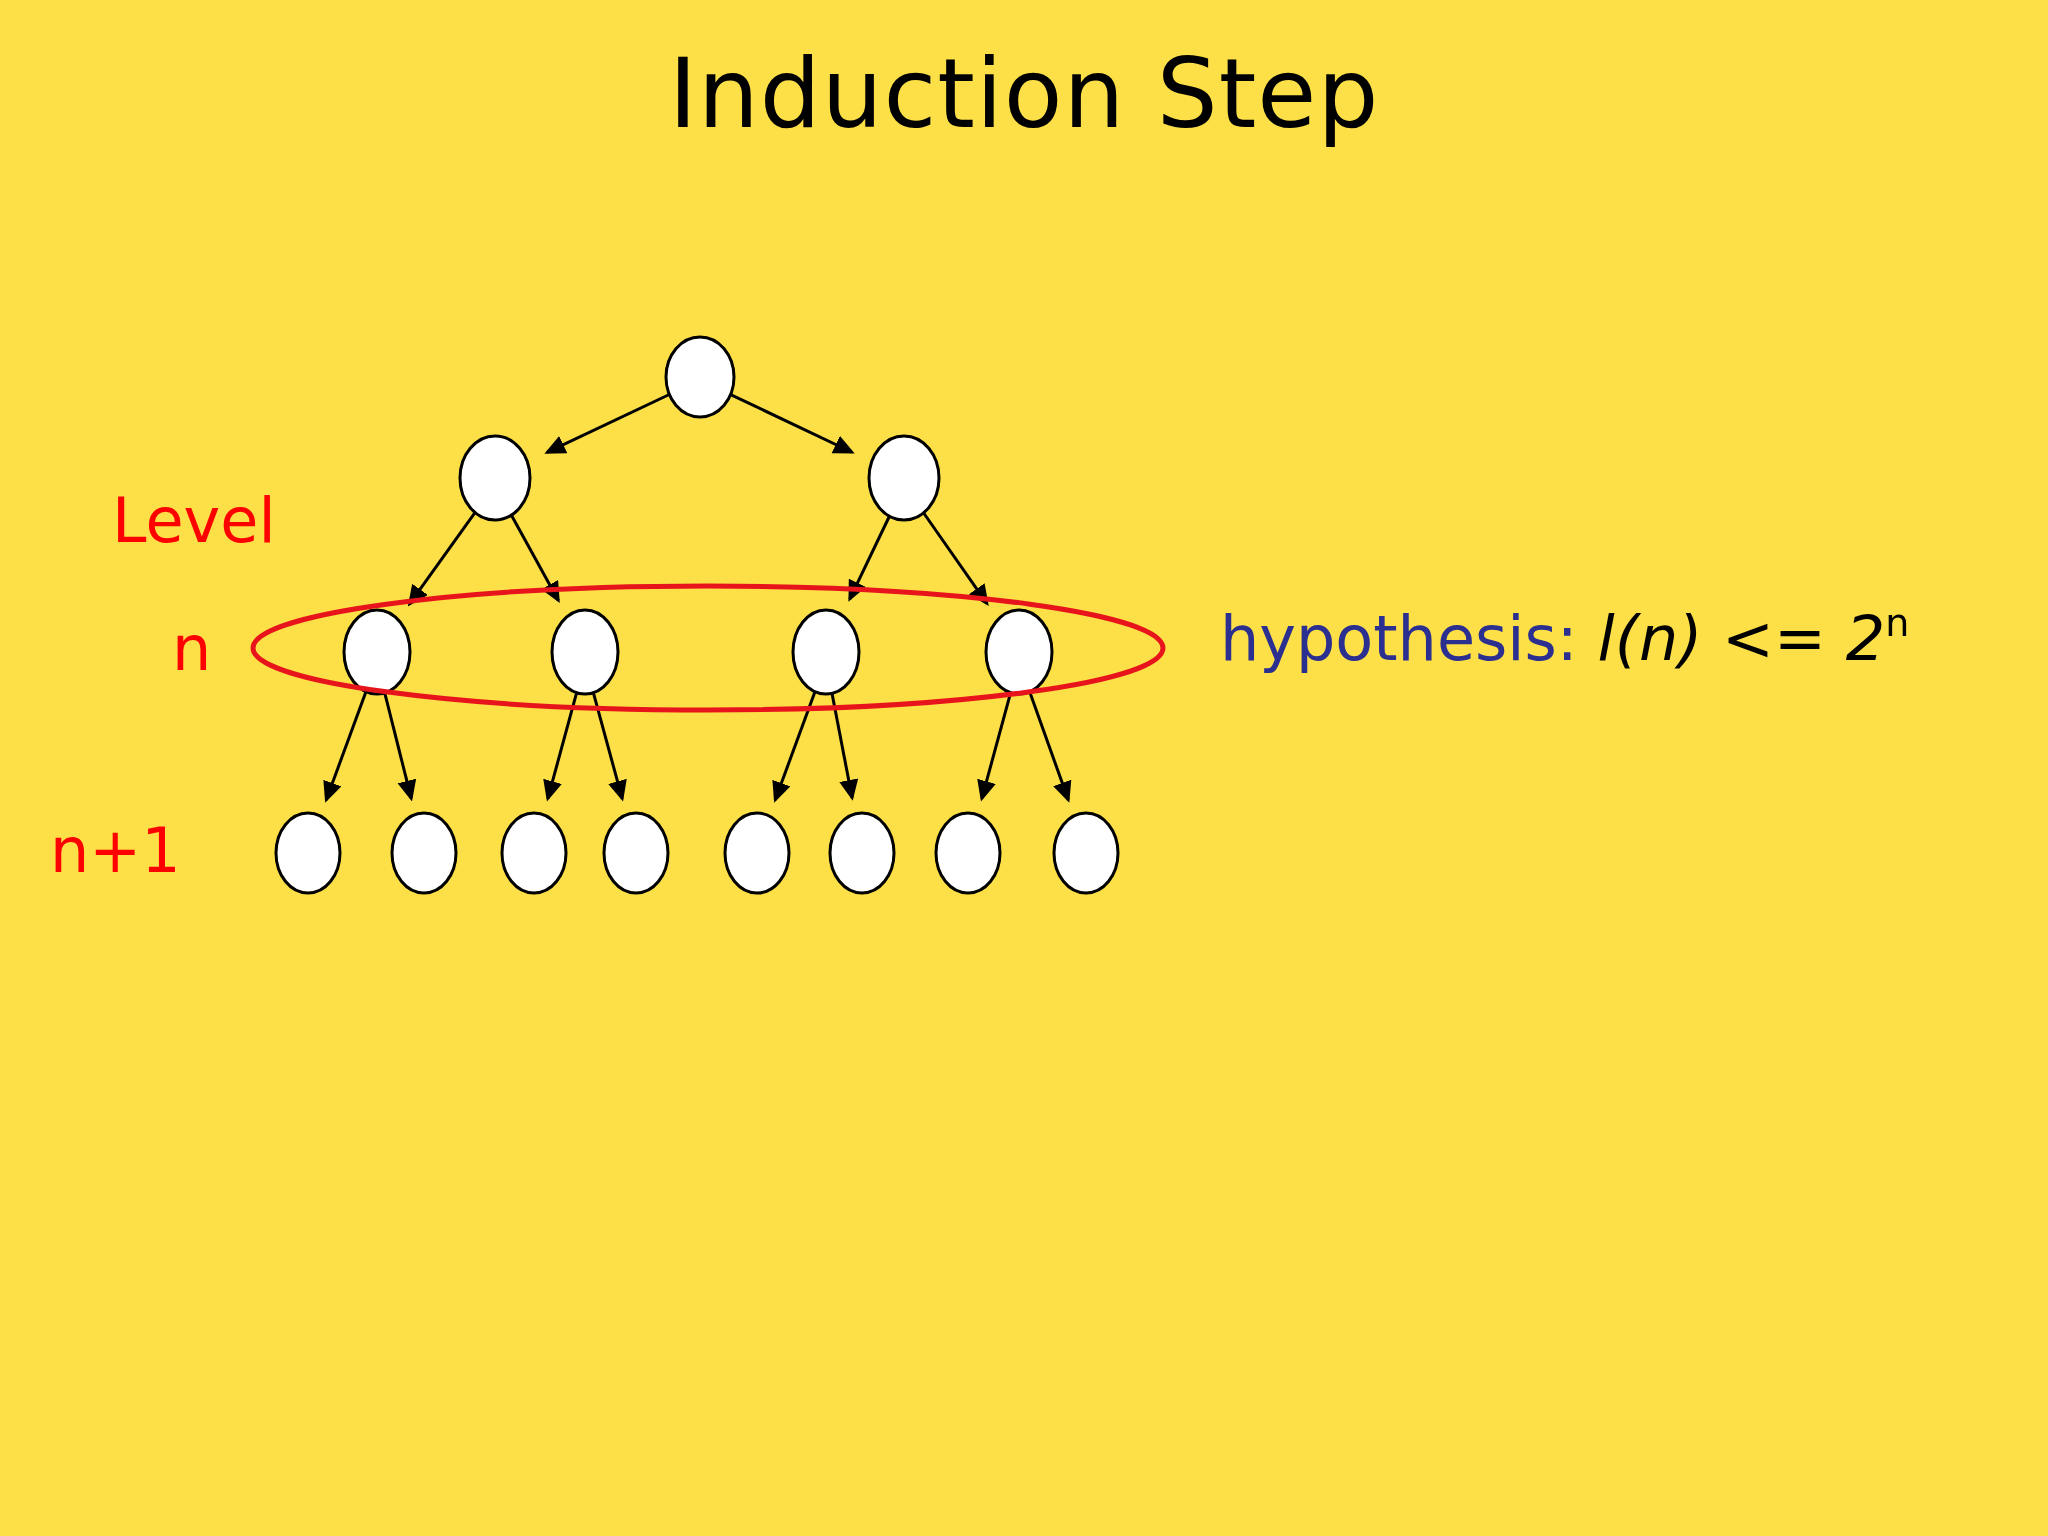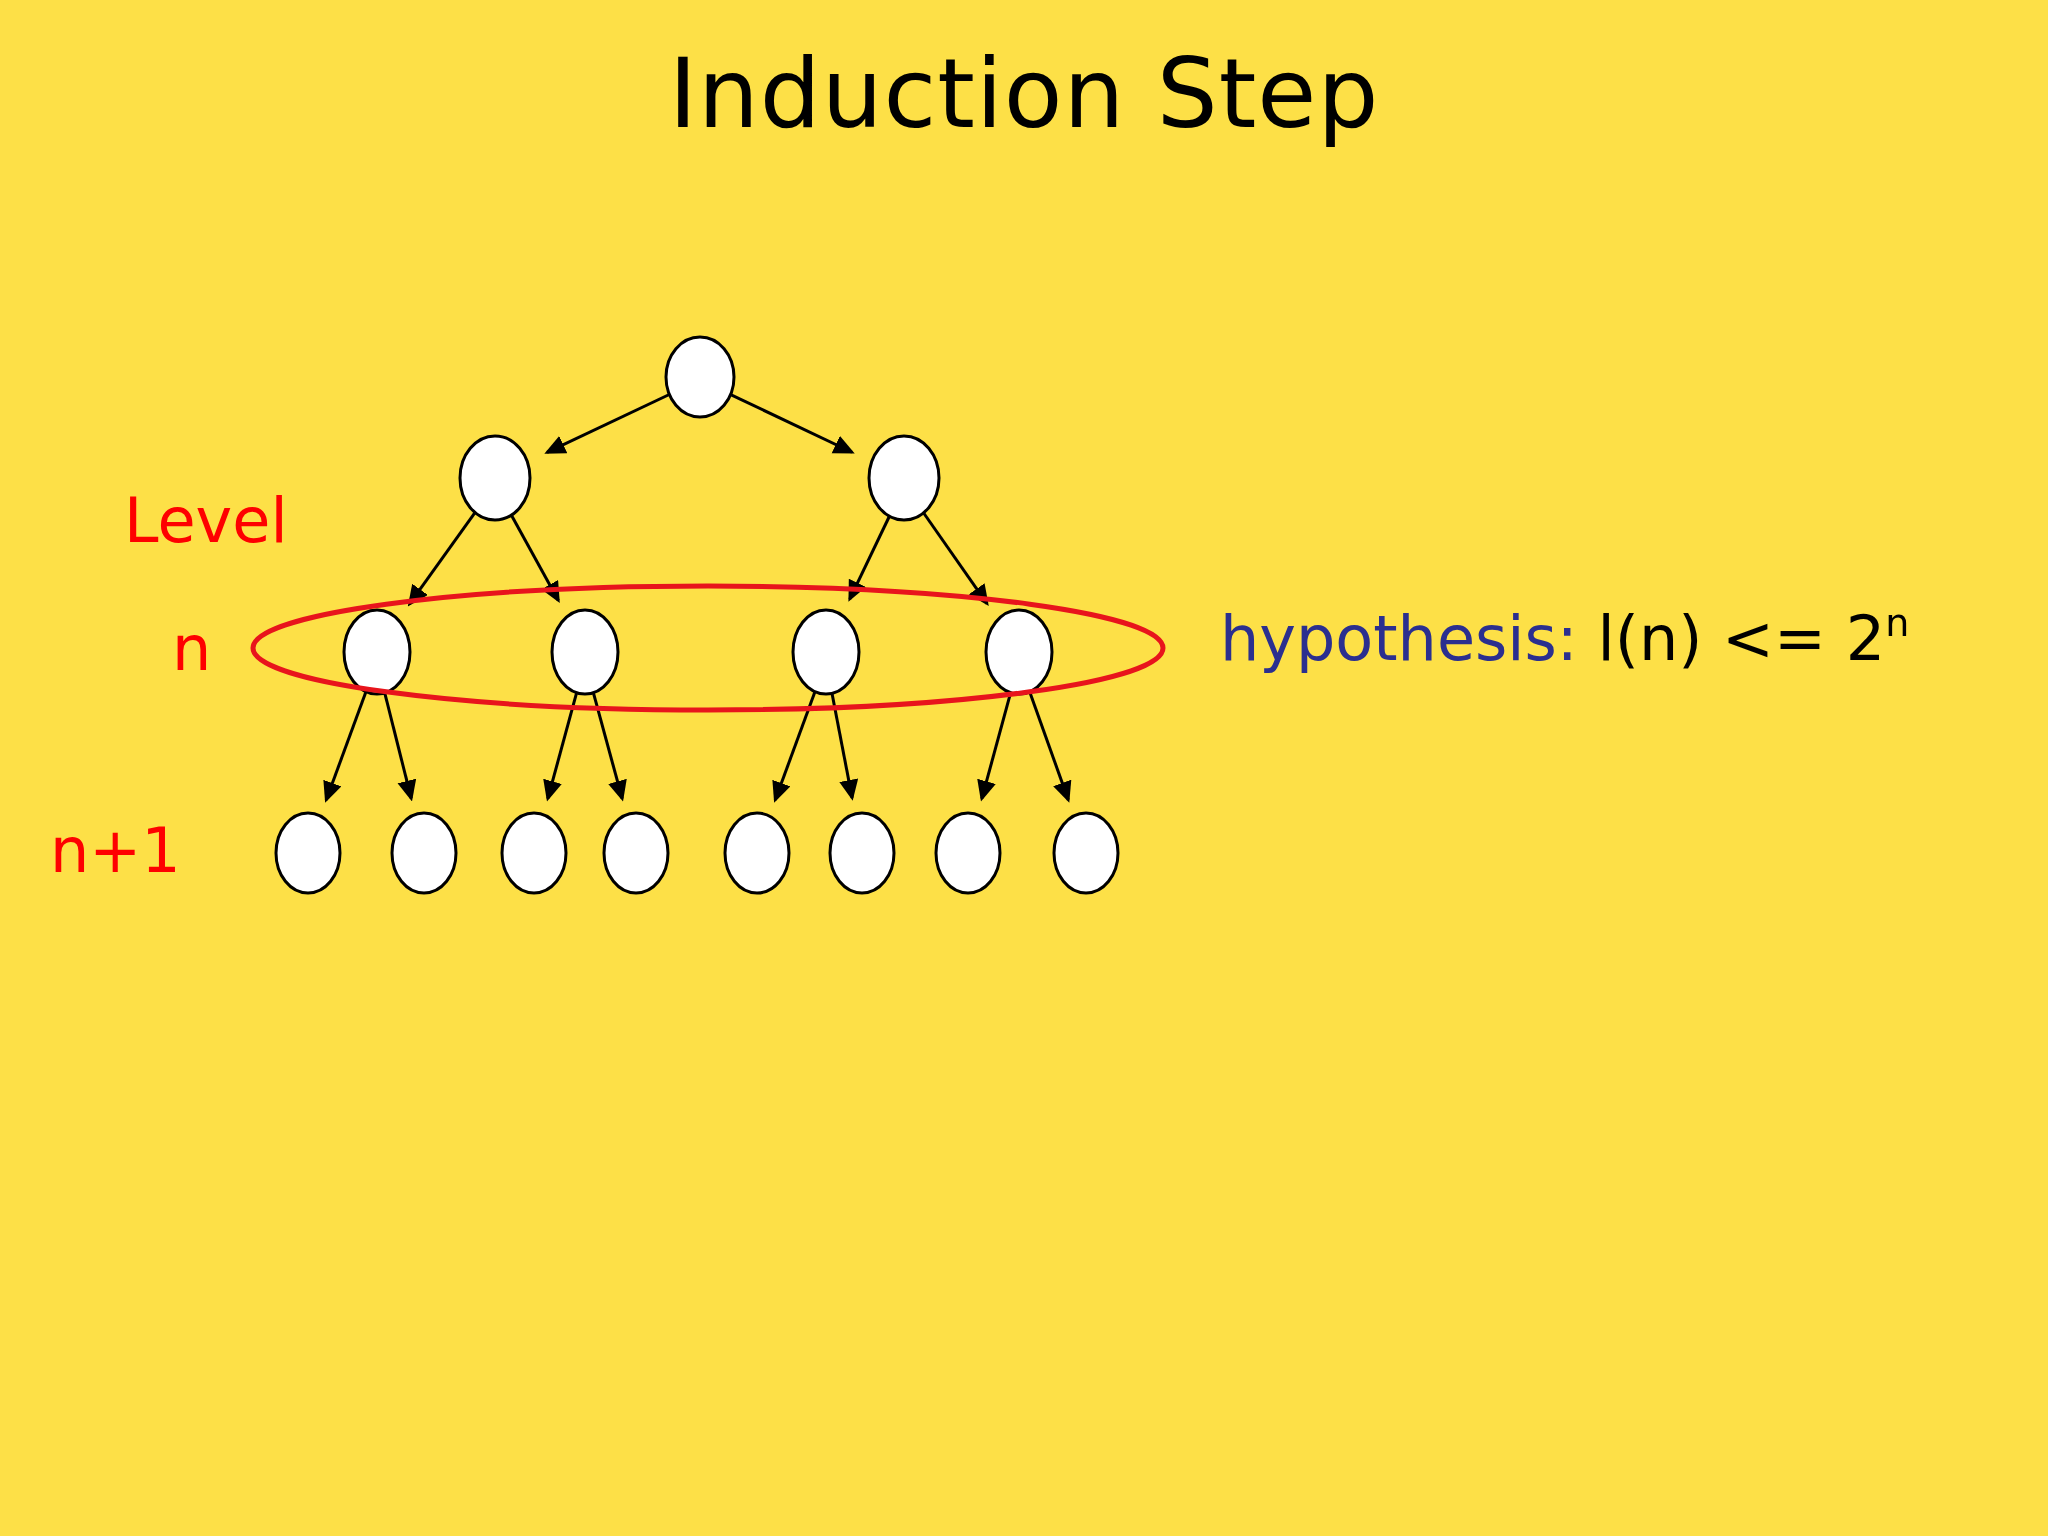--- a/index.html
+++ b/index.html
@@ -41,37 +41,37 @@
   
   .level-label {
     position: absolute;
     font-family: "DejaVu Sans", sans-serif;
     font-size: 62px;
     font-weight: 400;
     color: #fe0000;
     white-space: nowrap;
     line-height: 1;
   }
-  #label-level  { left: 124px; top: 490px; }
+  #label-level  { left: 112px; top: 490px; }
   #label-n      { left: 172px; top: 618px; }
   #label-nplus1 { left: 50px;  top: 820px; }
 
   
   #hypothesis {
     position: absolute;
     left: 1212px;
     top: 604px;
     white-space: nowrap;
     font-family: "DejaVu Sans", sans-serif;
     font-size: 62px;
     font-weight: 400;
     line-height: 1;
   }
   #hypothesis .word-blue { color: #2b2f8f; margin-left: 8px; }
-  #hypothesis .word-black { color: #000000; }
+  #hypothesis .word-black { color: #000000; font-style: italic; }
   #hypothesis .sup {
     font-size: 38px;
     vertical-align: 24px;
     color: #000000;
   }
 
   
   #tree-svg {
     position: absolute;
     left: 0;

